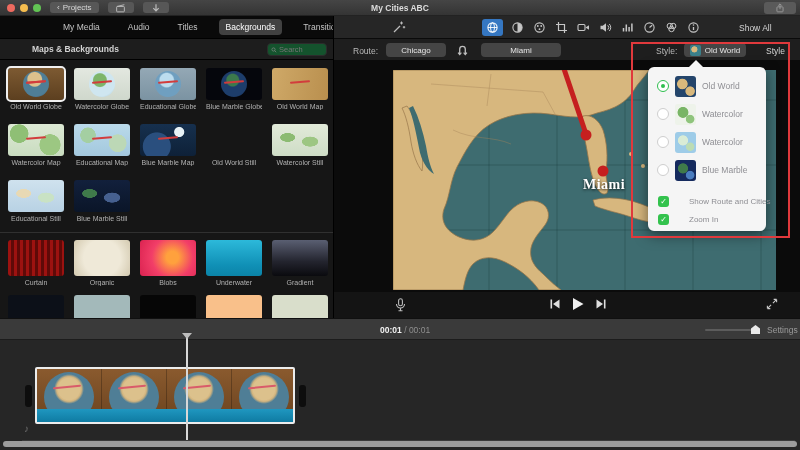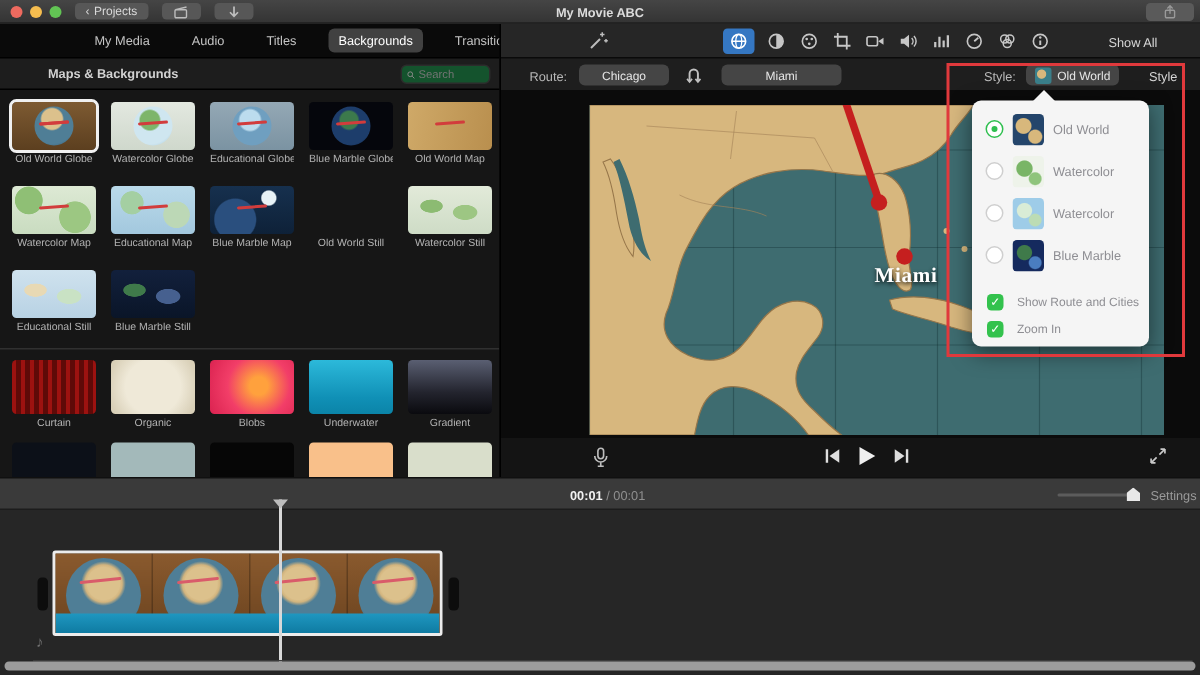--- a/index.html
+++ b/index.html
@@ -143,21 +143,21 @@
   .othumb { width:21px; height:21px; border-radius:3px; flex:none; }
   .ot-ow { background:radial-gradient(circle at 35% 38%, #d8b87c 0 26%, transparent 30%),
            radial-gradient(circle at 72% 72%, #d8b87c 0 20%, transparent 24%), #24456b; }
   .ot-wc { background:radial-gradient(circle at 38% 40%, #79b566 0 28%, transparent 32%),
            radial-gradient(circle at 72% 72%, #8fc47c 0 18%, transparent 22%), #eef3ea; }
   .ot-ed { background:radial-gradient(circle at 38% 40%, #d9ecd6 0 26%, transparent 30%),
            radial-gradient(circle at 72% 70%, #bcdcb4 0 18%, transparent 22%), #9ecce8; }
   .ot-bm { background:radial-gradient(circle at 38% 40%, #3f7a4a 0 26%, transparent 30%),
            radial-gradient(circle at 72% 72%, #4a7dc0 0 18%, transparent 22%), #152a5e; }
   .olabel { font-size:8.5px; color:#8e8e93; white-space:nowrap; }
-  .chk-row { position:absolute; left:10px; height:13px; display:flex; align-items:center; gap:9px; }
+  .chk-row { position:absolute; left:10px; height:13px; display:flex; align-items:center; gap:20px; }
   .chk { width:11px; height:11px; border-radius:3px; background:#33c24d; color:#fff; font-size:8px;
     display:flex; align-items:center; justify-content:center; flex:none; }
   .chk::after { content:"\2713"; }
   .clabel { font-size:8px; color:#8e8e93; white-space:nowrap; }
 
   #red-rect { left:631px; top:42px; width:159px; height:196px; border:2px solid #e0393c; z-index:60;
     pointer-events:none; }
 
   
   #tlheader { left:0; top:318px; width:800px; height:22px; background:#3a3a3a;
@@ -209,21 +209,21 @@
       <svg width="11" height="10" viewBox="0 0 13 13">
         <rect x="1.5" y="4.5" width="10" height="7" rx="1" fill="none" stroke="#bdbdbd" stroke-width="1.2"></rect>
         <path d="M2 4.5 L11.5 2.2" stroke="#bdbdbd" stroke-width="1.2" fill="none"></path>
       </svg>
     </div>
     <div class="tb-btn" style="width:26px;">
       <svg width="10" height="10" viewBox="0 0 12 12">
         <path d="M6 1.5 V9 M2.8 6.2 L6 9.4 L9.2 6.2" stroke="#bdbdbd" stroke-width="1.4" fill="none"></path>
       </svg>
     </div>
-    <div id="win-title">My Movie ABC</div>
+    <div id="win-title">My Cities ABC</div>
     <div id="share-btn">
       <svg width="10" height="10" viewBox="0 0 13 13">
         <rect x="2.5" y="5" width="8" height="6.5" rx="1" fill="none" stroke="#9a9a9a" stroke-width="1.2"></rect>
         <path d="M6.5 1.5 V8 M4.2 3.4 L6.5 1.1 L8.8 3.4" stroke="#9a9a9a" stroke-width="1.2" fill="none"></path>
       </svg>
     </div>
   </div>
 
   <div id="browser" class="abs">
     <div id="tabrow" class="abs">

